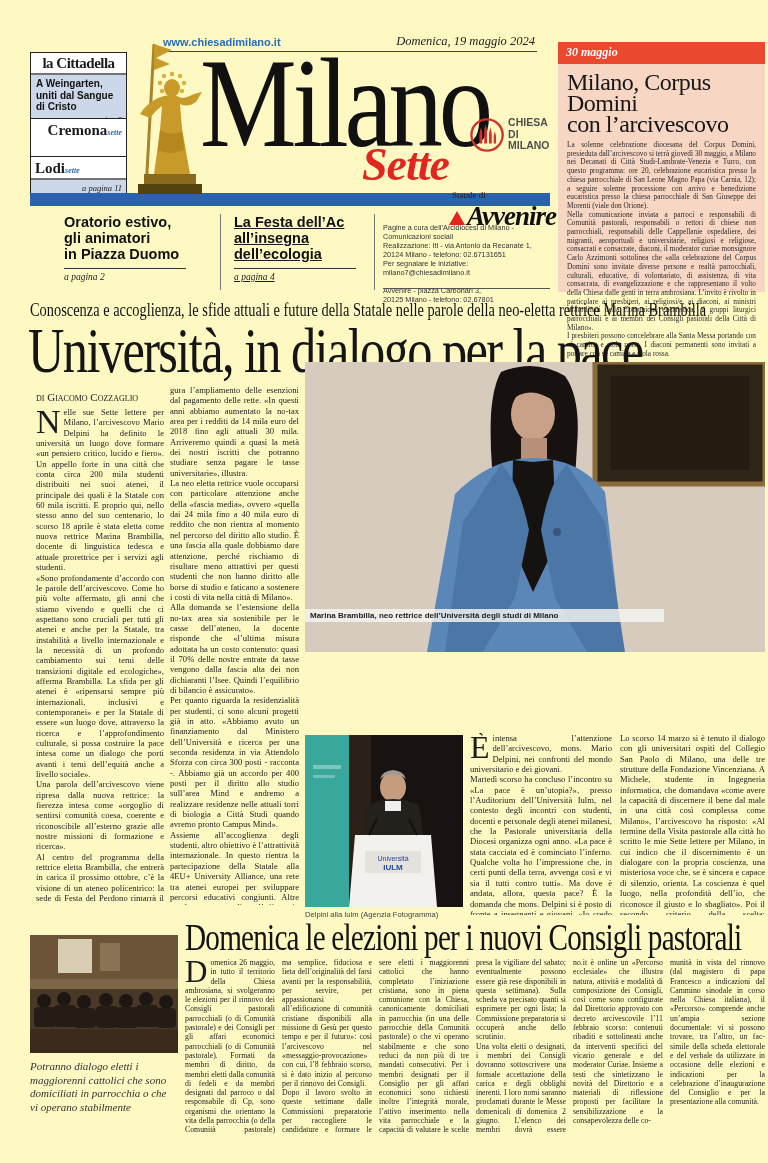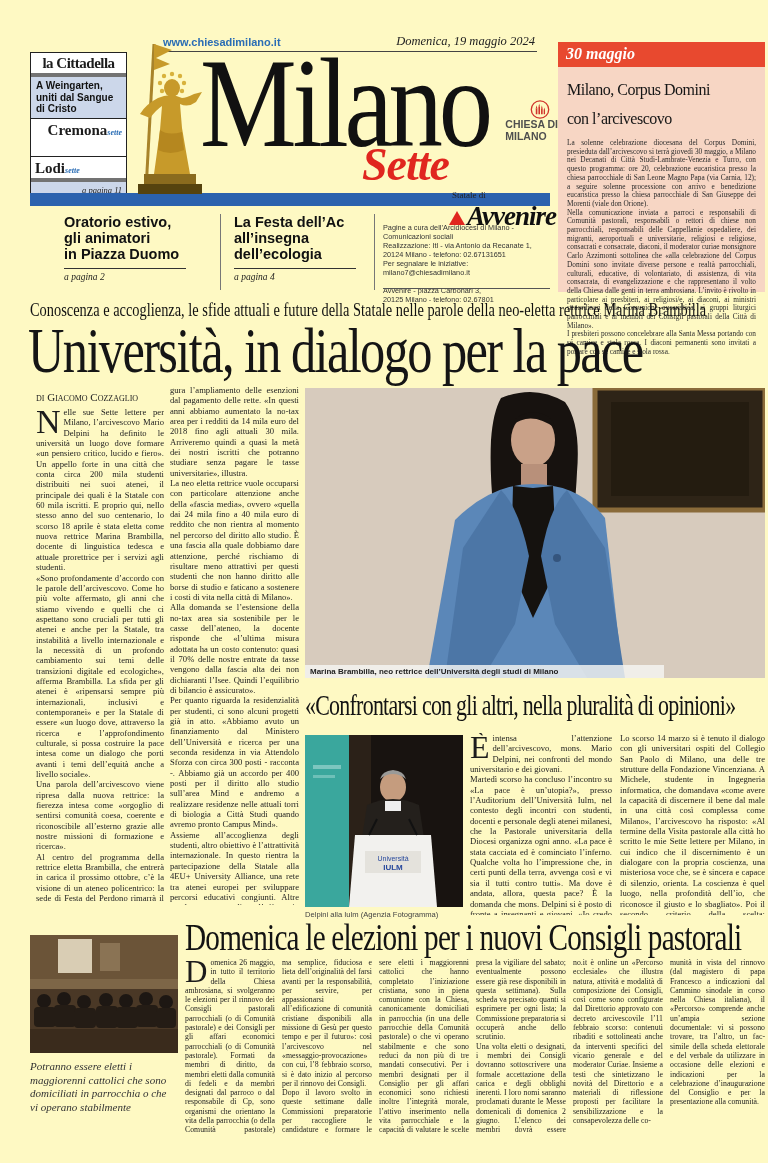--- a/index.html
+++ b/index.html
@@ -14,36 +14,36 @@
   
   .site-url { left:163px; top:36px; font-family:"Liberation Sans",sans-serif;
     font-weight:bold; font-size:11px; color:#2a6db5; text-decoration:none; }
   .date-line { left:380px; top:34px; width:155px; text-align:right;
     font-style:italic; font-size:12.5px; color:#222; }
   .top-rule { left:163px; top:51px; width:374px; height:1px; background:#444; }
 
   
   .sbox { left:30px; width:97px; border:1px solid #222; background:#fff; }
   .sbox-head { padding:2px 4px 1px 4px; font-weight:bold; text-align:center; }
-  .sbox-blue { background:#ccd7ea; border-top:4px solid #737373; padding:3px 4px 2px 5px; }
+  .sbox-blue { background:#ccd7ea; border-top:2px solid #737373; padding:3px 4px 2px 5px; }
   .sbox-item { font-family:"Liberation Sans",sans-serif; font-weight:bold;
     font-size:10px; line-height:11.5px; color:#111; }
   .pageref { font-style:italic; font-size:8.5px; text-align:right; color:#222; margin-top:2px; }
   .cittadella-title { font-size:15px; letter-spacing:-0.5px; }
   .edition-title { font-size:15px; display:inline; }
   .edition-sette { font-style:italic; font-size:8px; color:#2a6db5; }
   .blue-bar { left:30px; top:193px; width:520px; height:13px; background:#2b62ae; }
 
   
   .masthead-title { left:200px; top:44px; font-size:128px; line-height:118px;
     letter-spacing:-5px; color:#111; transform:scaleX(.85); transform-origin:left top;
     white-space:nowrap; }
   .masthead-sette { left:362px; top:138px; font-size:46px; font-style:italic;
     font-weight:bold; color:#e0261f; letter-spacing:-1px; }
-  .chiesa-logo { left:470px; top:100px; width:88px; height:42px; display:flex; align-items:flex-end;flex-direction:column; }
+  .chiesa-logo { left:470px; top:117px; width:88px; height:42px; display:flex; align-items:flex-start; }
   .chiesa-text { font-family:"Liberation Sans",sans-serif; font-weight:bold;
     font-size:10.5px; line-height:11.5px; color:#4f4f4f; margin-left:4px; white-space:pre-line; }
   .inserto-label { left:452px; top:190px; width:100px; font-size:9px; color:#222; }
   .avvenire-brand { left:430px; top:201px; width:126px; text-align:right;
     font-size:27px; font-weight:bold; font-style:italic; color:#101010; letter-spacing:-1px; }
   .avvenire-mark { display:inline-block; width:0; height:0; border-left:8px solid transparent;
     border-right:8px solid transparent; border-bottom:14px solid #e0261f; margin-right:2px; }
 
   
   .teaser { top:214px; width:122px; }
@@ -53,43 +53,43 @@
   .teaser-ref { font-style:italic; font-size:9.5px; }
   .vdiv { top:214px; width:1px; height:76px; background:#777; }
   .contact { left:383px; top:214px; width:167px;
     font-family:"Liberation Sans",sans-serif; font-size:7.3px; line-height:9px;
     color:#333; white-space:pre-line; }
   .contact-rule { left:383px; top:288px; width:167px; height:1px; background:#555; }
 
   
   .corpus { left:558px; top:42px; width:207px; height:250px; background:#f7d6c4; }
   .corpus-tag { background:#e8492f; color:#fff; font-style:italic; font-weight:bold;
-    font-size:16px; padding:3px 8px 4px 8px; }
-  .corpus-title { font-size:16px; line-height:29px; padding:8px 7px 6px 9px; color:#161616;
+    font-size:12px; padding:3px 8px 4px 8px; }
+  .corpus-title { font-size:24px; line-height:21px; padding:8px 7px 6px 9px; color:#161616;
     letter-spacing:-0.5px; white-space:pre-line; }
   .corpus-body { padding:0 9px; font-size:7.3px; line-height:8.7px; text-align:justify;
     color:#2a2a2a; white-space:pre-line; }
 
   
   .kicker { left:30px; top:300px; width:738px; overflow:hidden; }
   .kicker span { display:inline-block; white-space:nowrap; font-size:18px; color:#111;
     transform:scaleX(.80); transform-origin:left top; }
   .headline { left:28px; top:315px; width:740px; overflow:visible; }
   .headline span { display:inline-block; white-space:nowrap; font-size:63px; color:#151515;
     letter-spacing:-2px; transform:scaleX(.80); transform-origin:left top; }
   .byline { left:36px; top:391px; font-variant:small-caps; font-size:11px; color:#222; }
   .bodytext { font-size:8.6px; line-height:10.35px; text-align:justify; color:#1c1c1c;
     white-space:pre-line; overflow:hidden; }
   .lead-col1 { left:36px; top:407px; width:128px; height:498px; }
   .lead-col2 { left:170px; top:385px; width:129px; height:520px; }
   .dropcap-n::first-letter { float:left; font-size:34px; line-height:27px; padding:1px 3px 0 0; }
   .dropcap-e::first-letter { float:left; font-size:32px; line-height:26px; padding:1px 3px 0 0; }
   .dropcap-d::first-letter { float:left; font-size:31px; line-height:25px; padding:1px 3px 0 0; }
 
-  .photo1 { left:305px; top:388px; width:460px; height:290px; }
+  .photo1 { left:305px; top:362px; width:460px; height:260px; }
   .photo1 svg { display:block; }
   .photo-cap { position:absolute; left:0; bottom:0; width:78%; background:rgba(245,245,243,.82);
     font-family:"Liberation Sans",sans-serif; font-size:8px; font-weight:bold; color:#222;
     padding:2px 5px; }
 
   
   .subhead { left:305px; top:688px; width:462px; overflow:hidden; }
   .subhead span { display:inline-block; white-space:nowrap; font-size:30px; color:#131313;
     letter-spacing:-1px; transform:scaleX(.73); transform-origin:left top; }
   .photo2 { left:305px; top:735px; width:158px; height:172px; }
@@ -190,21 +190,21 @@
   </div>
 
   <div class="abs teaser" style="left:64px;">
     <div class="teaser-title">Oratorio estivo,
 gli animatori
 in Piazza Duomo</div>
     <div class="teaser-rule"></div>
     <div class="teaser-ref">a pagina 2</div>
   </div>
   <div class="abs vdiv" style="left:220px;"></div>
-  <div class="abs teaser" style="left:234px;">
+  <div class="abs teaser" style="left:234px;text-decoration:underline;">
     <div class="teaser-title">La Festa dell’Ac
 all’insegna
 dell’ecologia</div>
     <div class="teaser-rule"></div>
     <div class="teaser-ref">a pagina 4</div>
   </div>
   <div class="abs vdiv" style="left:374px;"></div>
   <div class="abs contact">
     <span>Pagine a cura dell’Arcidiocesi di Milano -
 Comunicazioni sociali
@@ -255,21 +255,20 @@
       <path d="M208 98 L228 100 L248 98 L252 180 L228 230 L206 180 Z" fill="#15120f"></path>
       <path d="M196 102 Q214 120 224 168 L210 236 L178 290 L140 290 L158 160 Z" fill="#4c76a6"></path>
       <path d="M262 102 Q244 120 236 168 L250 236 L282 290 L320 290 L300 160 Z" fill="#4c76a6"></path>
       <circle cx="252" cy="170" r="4" fill="#35557d"></circle>
       </svg>
       <div></div>
 
     <div class="photo-cap">Marina Brambilla, neo rettrice dell’Università degli studi di Milano</div>
   </div>
 
-  <div class="abs subhead"><span>«Confrontarsi con gli altri, nella pluralità di opinioni»</span></div>
 
   <div class="abs photo2">
     <svg width="158" height="172" viewBox="0 0 158 172">
       <rect width="158" height="172" fill="#181310"></rect>
       <rect x="0" y="0" width="44" height="172" fill="#3aa79d"></rect>
       <rect x="44" y="0" width="22" height="172" fill="#2b2118"></rect>
       <rect x="8" y="30" width="28" height="4" fill="#bfe6e1" opacity="0.5"></rect>
       <rect x="8" y="40" width="22" height="3" fill="#bfe6e1" opacity="0.4"></rect>
       <ellipse cx="88" cy="52" rx="13" ry="15" fill="#c59c7e"></ellipse>
       <path d="M75 44 Q88 34 101 44 Q99 36 88 35 Q77 36 75 44 Z" fill="#9a9a98"></path>
@@ -310,21 +309,21 @@
           <rect x="24" y="70" width="22" height="22" rx="4"></rect>
         <rect x="44" y="73" width="22" height="20" rx="4"></rect>
           <rect x="66" y="71" width="22" height="22" rx="4"></rect>
         <rect x="86" y="72" width="22" height="21" rx="4"></rect>
           <rect x="106" y="70" width="22" height="22" rx="4"></rect>
           <rect x="126" y="73" width="20" height="20" rx="4"></rect>
       </g>
       <rect x="0" y="94" width="148" height="24" fill="#3a2b1c"></rect>
     </svg>
   </div>
-  <div class="abs photo3-cap">Potranno essere eletti i maggiorenni cattolici che sono domiciliati in parrocchia o che vi operano stabilmente</div>
+  <div class="abs photo3-cap">Potranno dialogo eletti i maggiorenni cattolici che sono domiciliati in parrocchia o che vi operano stabilmente</div>
 
   <div class="abs elec-head"><span>Domenica le elezioni per i nuovi Consigli pastorali</span></div>
   <div class="abs elec-col dropcap-d" style="left:185px;">Domenica 26 maggio, in tutto il territorio della Chiesa ambrosiana, si svolgeranno le elezioni per il rinnovo dei Consigli pastorali parrocchiali (o di Comunità pastorale) e dei Consigli per gli affari economici parrocchiali (o di Comunità pastorale). Formati da membri di diritto, da membri eletti dalla comunità di fedeli e da membri designati dal parroco o dal responsabile di Cp, sono organismi che orientano la vita della parrocchia (o della Comunità pastorale) attraverso un’assunzione di corresponsabilità da parte delle persone chiamate a svolgere azione di consulenza per i pastori (i Consigli per gli affari economici sono specificamente deputati ad accompagnare le scelte di carattere amministrativo). «Una for-</div>
   <div class="abs elec-col" style="left:282px;">ma semplice, fiduciosa e lieta dell’originalità del farsi avanti per la responsabilità, per servire, per appassionarsi all’edificazione di comunità cristiane disponibili alla missione di Gesù per questo tempo e per il futuro»: così l’arcivescovo nel «messaggio-provocazione» con cui, l’8 febbraio scorso, si è dato inizio al percorso per il rinnovo dei Consigli.
 Dopo il lavoro svolto in queste settimane dalle Commissioni preparatorie per raccogliere le candidature e formare le liste (se possibile almeno due in ogni parrocchia), domenica 26 maggio potranno votare i battezzati maggiorenni e canonicamente domiciliati nella parrocchia (in una delle parrocchie della Comunità pastorale) o che vi operano stabilmente. Potranno es-</div>
   <div class="abs elec-col" style="left:379px;">sere eletti i maggiorenni cattolici che hanno completato l’iniziazione cristiana, sono in piena comunione con la Chiesa, canonicamente domiciliati in parrocchia (in una delle parrocchie della Comunità pastorale) o che vi operano stabilmente e che sono reduci da non più di tre mandati consecutivi. Per i membri designati per il Consiglio per gli affari economici sono richiesti inoltre l’integrità morale, l’attivo inserimento nella vita parrocchiale e la capacità di valutare le scelte economiche con spirito ecclesiale e competenza professionale.
 Le schede elettorali verranno distribuite ai fedeli durante le Messe festive di domenica 26 maggio (com-</div>
   <div class="abs elec-col" style="left:476px;">presa la vigiliare del sabato; eventualmente possono essere già rese disponibili in questa settimana). Sulla scheda va precisato quanti si esprimere per ogni lista; la Commissione preparatoria si occuperà anche dello scrutinio.
 Una volta eletti o designati, i membri dei Consigli dovranno sottoscrivere una formale accettazione della carica e degli obblighi inerenti. I loro nomi saranno proclamati durante le Messe domenicali di domenica 2 giugno. L’elenco dei membri dovrà essere trasmesso alla Curia arcivescovile. Il Consiglio rimarrà in carica per 4 anni.
 Sul portale www.chiesadimila-</div>

